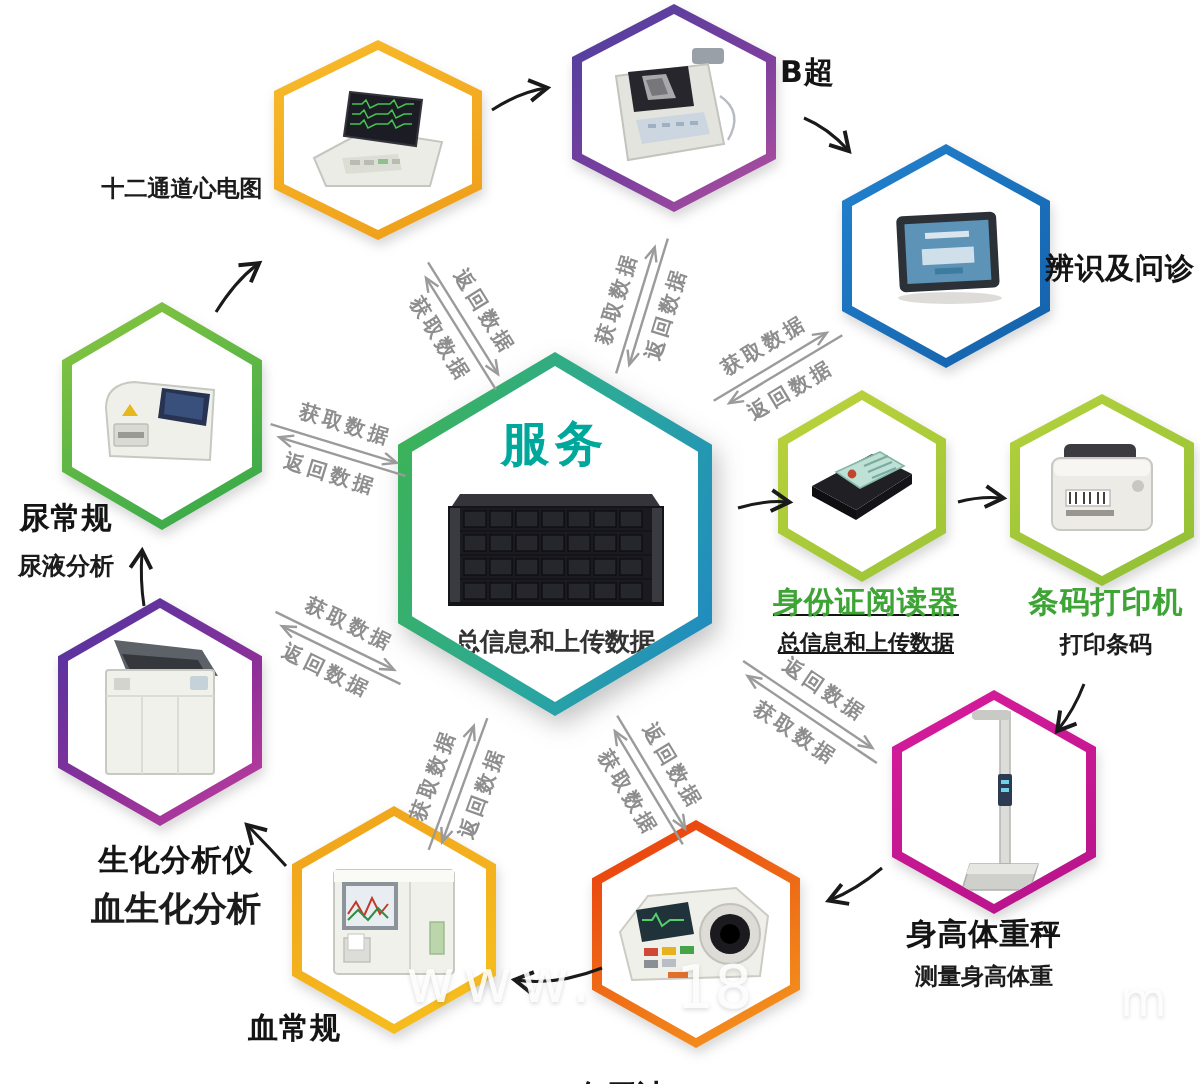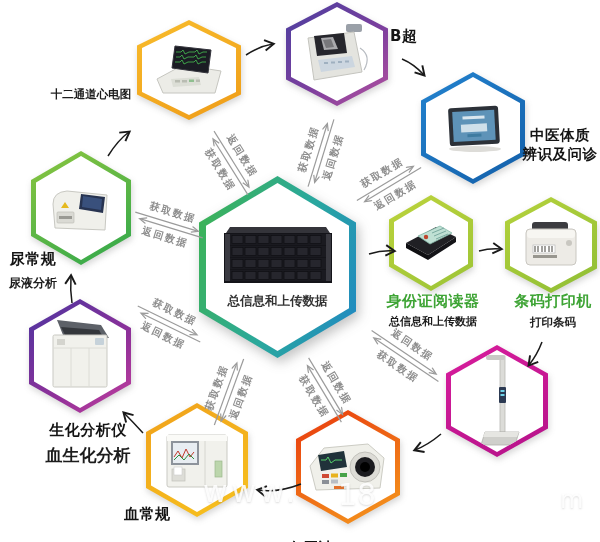--- a/index.html
+++ b/index.html
@@ -217,20 +217,21 @@
         <rect x="12" y="32" width="17" height="11" rx="1" fill="#dadad4" stroke="#bebeb8" stroke-width="0.7"></rect>
         <rect x="14" y="36" width="13" height="3" fill="#9a9a94"></rect>
         <polygon points="20,22 24,28 16,28" fill="#e5b91e"></polygon>
       </svg>
     </div>
   </div>
 
   <div class="hex hex-center" style="left:199px;top:176px;width:157px;height:182px;filter:drop-shadow(3px 5px 6px rgba(60,60,60,.3));">
     <div class="hex-border hexclip bd-center"></div>
     <div class="hex-inner hexclip">
+      <div class="center-title">服务</div>
       <svg width="112" height="62" viewBox="0 0 112 62">
         <defs>
           <g id="srvrow">
             <rect x="3" y="0" width="106" height="11" fill="#1a1a20"></rect>
             <rect x="10" y="1.5" width="11" height="8" fill="#26262d" stroke="#0c0c10" stroke-width="0.6"></rect>
             <rect x="23" y="1.5" width="11" height="8" fill="#26262d" stroke="#0c0c10" stroke-width="0.6"></rect>
             <rect x="36" y="1.5" width="11" height="8" fill="#26262d" stroke="#0c0c10" stroke-width="0.6"></rect>
             <rect x="49" y="1.5" width="11" height="8" fill="#26262d" stroke="#0c0c10" stroke-width="0.6"></rect>
             <rect x="62" y="1.5" width="11" height="8" fill="#26262d" stroke="#0c0c10" stroke-width="0.6"></rect>
             <rect x="75" y="1.5" width="11" height="8" fill="#26262d" stroke="#0c0c10" stroke-width="0.6"></rect>
@@ -254,34 +255,37 @@
 
   <div class="node-label" style="left:41px;top:84px;width:100px;">
     <div class="sub">十二通道心电图</div>
   </div>
 
   <div class="node-label" style="left:390px;top:27px;">
     <div class="name">B超</div>
   </div>
 
   <div class="node-label" style="left:519px;top:126px;width:82px;">
-    <div class="name" style="font-size:14.5px;">中医体质</div>
     <div class="name" style="font-size:14.5px;">辨识及问诊</div>
   </div>
 
-  <div class="node-label green" style="left:381px;top:292px;width:104px;">
+  <div class="node-label green" style="left:381px;top:292px;width:104px;text-decoration:underline;">
     <div class="name">身份证阅读器</div>
     <div class="sub" style="font-size:11px;">总信息和上传数据</div>
   </div>
 
   <div class="node-label green" style="left:503px;top:292px;width:100px;">
     <div class="name">条码打印机</div>
     <div class="sub">打印条码</div>
   </div>
 
+  <div class="node-label" style="left:436px;top:458px;width:112px;">
+    <div class="name">身高体重秤</div>
+    <div class="sub">测量身高体重</div>
+  </div>
 
   <div class="node-label" style="left:287px;top:539px;">
     <div class="name">血压计</div>
   </div>
 
   <div class="node-label" style="left:124px;top:505px;">
     <div class="name">血常规</div>
   </div>
 
   <div class="node-label" style="left:38px;top:421px;width:100px;">

